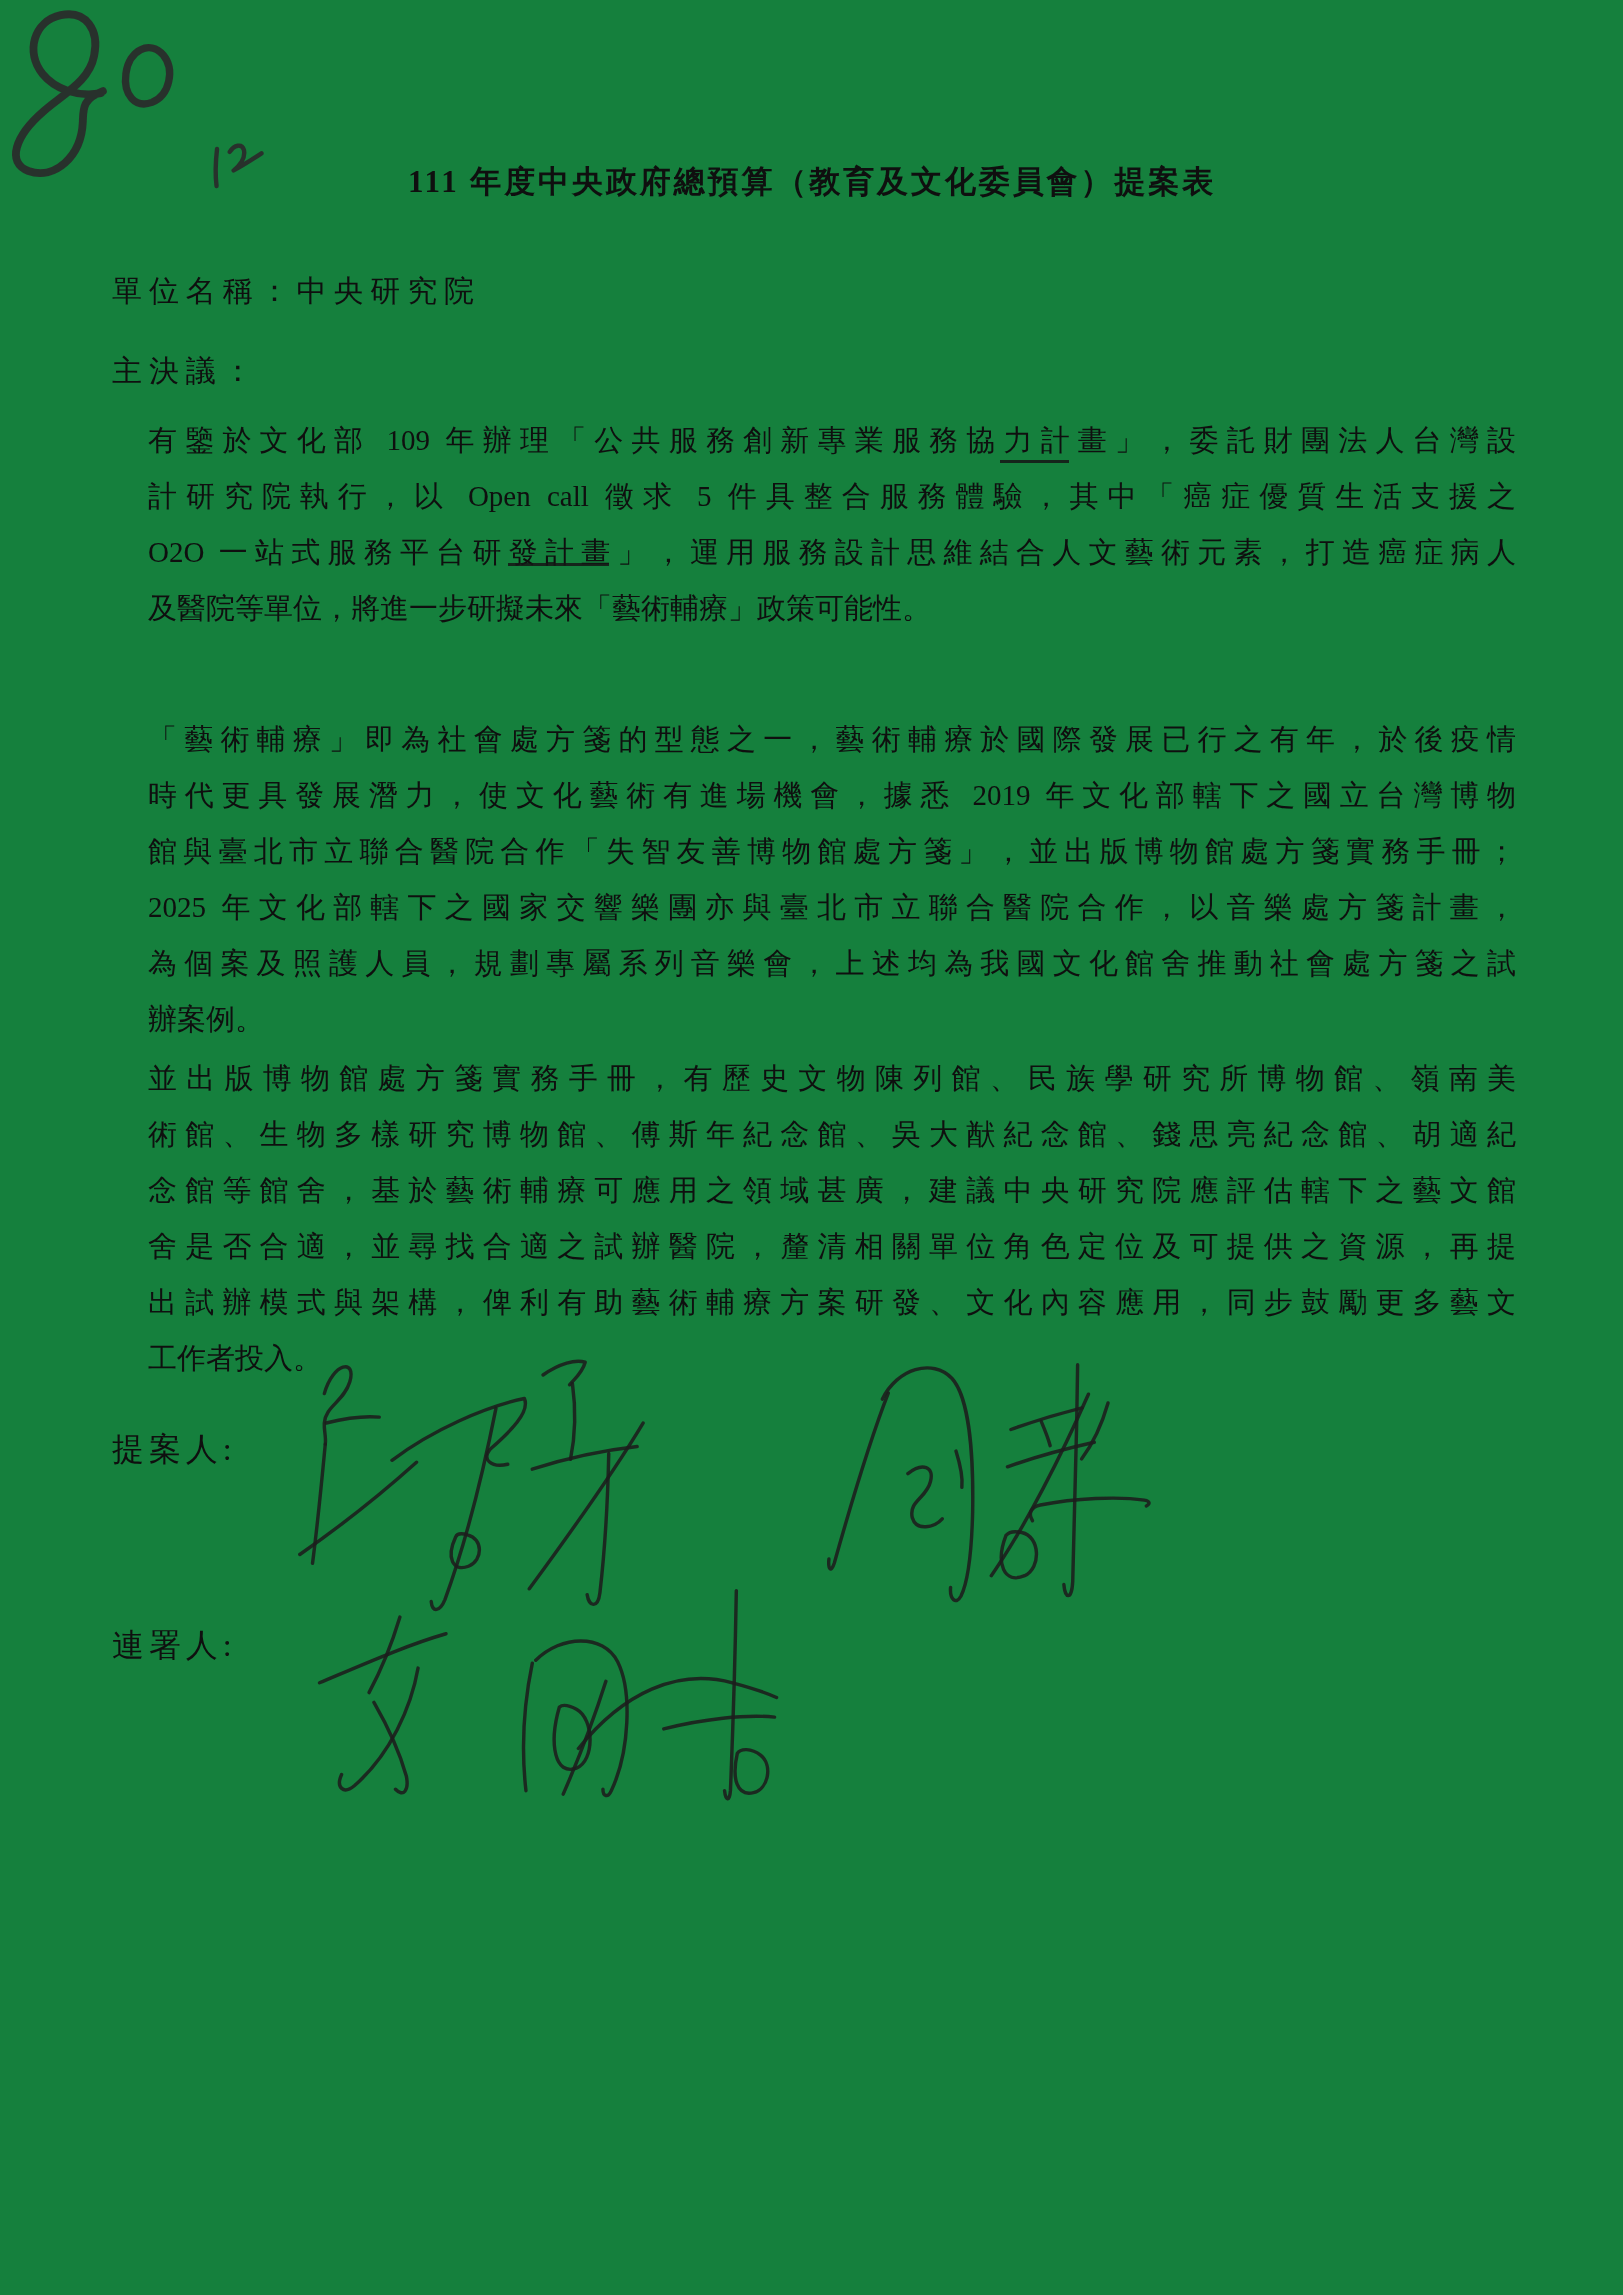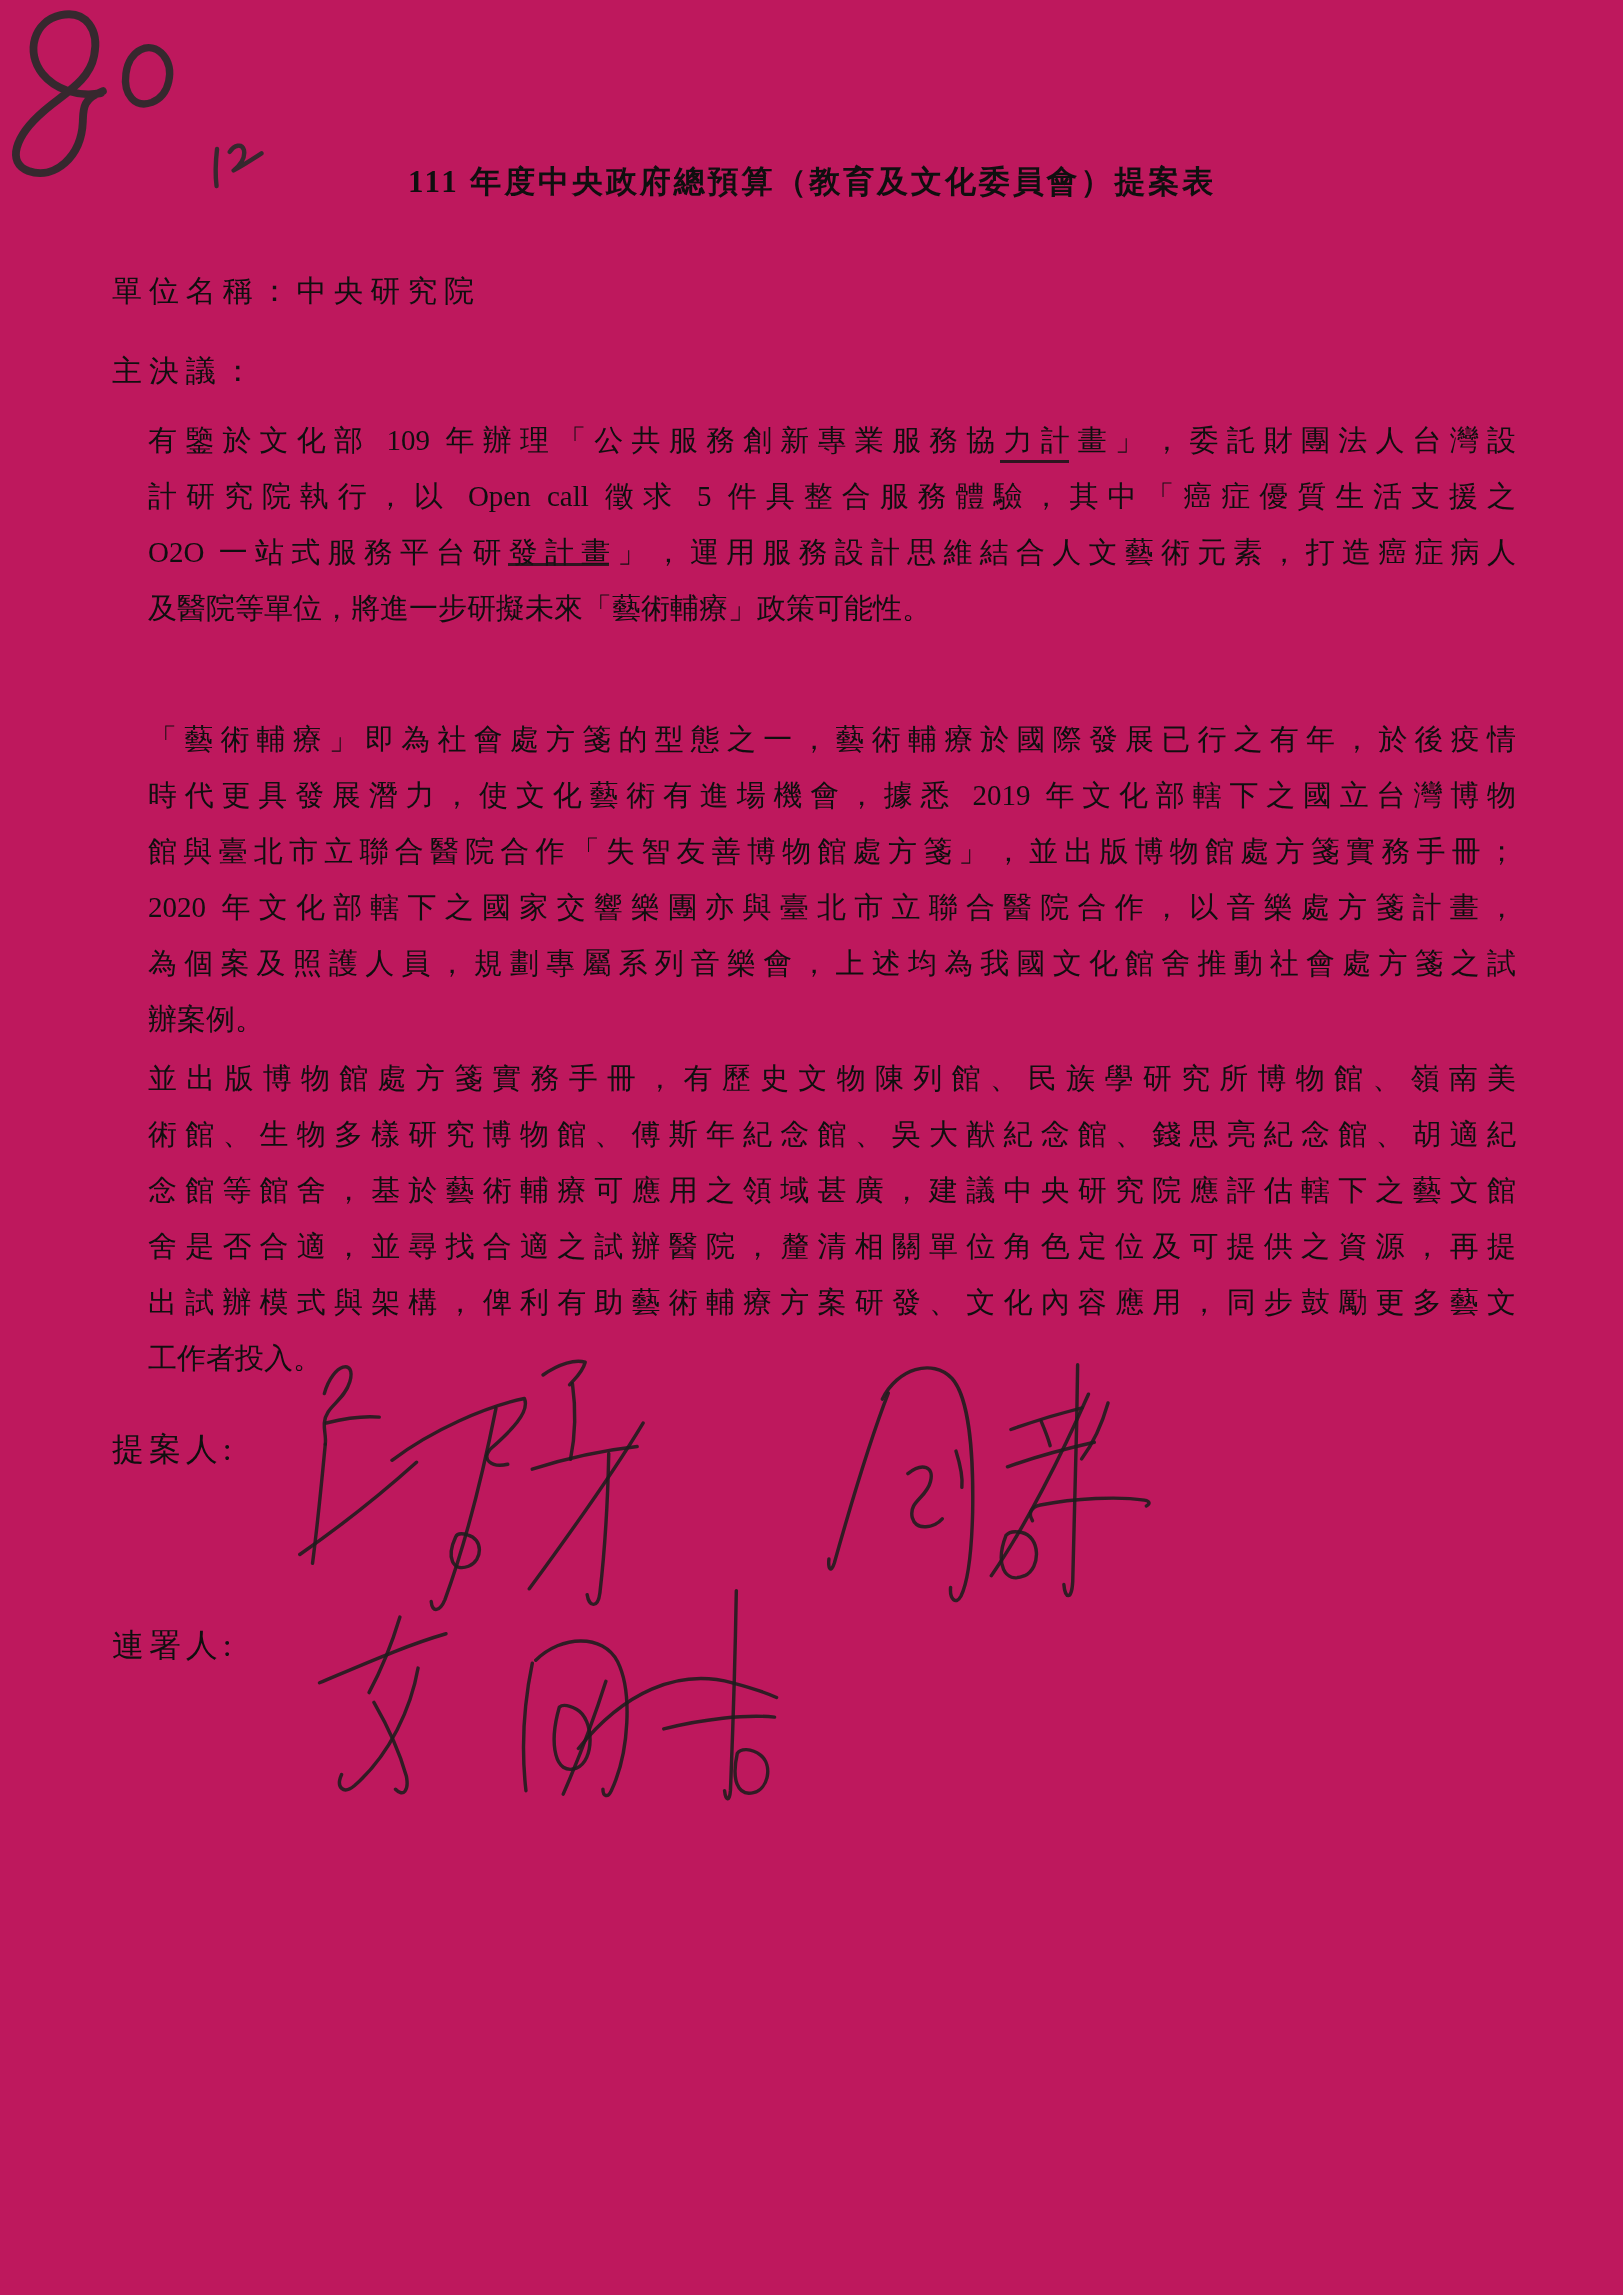--- a/index.html
+++ b/index.html
@@ -1,21 +1,21 @@
 <!DOCTYPE html>
 <html lang="zh-Hant" style="font-size:7.8px"><head>
 <meta charset="utf-8">
 <style>
   html,body{margin:0;padding:0;}
   body{
     width:1624px;height:2295px;background:#ffffff;position:relative;
     font-family:"Liberation Serif","DejaVu Serif",serif;color:#0f0f0f;
     -webkit-font-smoothing:antialiased;
   }
-  .page{position:absolute;inset:0;background:#be185d;overflow:hidden;}
+  .page{position:absolute;inset:0;background:#15803d;overflow:hidden;}
 
   .title{
     position:absolute;top:165px;left:0;width:1624px;margin:0;
     text-align:center;font-size:31px;line-height:34px;font-weight:700;
     letter-spacing:2.9px;white-space:nowrap;
   }
   .meta-line{
     position:absolute;left:112px;font-size:30px;line-height:32px;
     letter-spacing:6.9px;white-space:nowrap;
   }
@@ -76,21 +76,21 @@
     <div class="line">有鑒於文化部 109 年辦理「公共服務創新專業服務協力計畫」，委託財團法人台灣設</div>
     <div class="line">計研究院執行，以 Open call 徵求 5 件具整合服務體驗，其中「癌症優質生活支援之</div>
     <div class="line">O2O 一站式服務平台研發計畫」，運用服務設計思維結合人文藝術元素，打造癌症病人</div>
     <div class="line last">及醫院等單位，將進一步研擬未來「藝術輔療」政策可能性。</div>
   </div>
 
   <div class="para" id="para-2">
     <div class="line">「藝術輔療」即為社會處方箋的型態之一，藝術輔療於國際發展已行之有年，於後疫情</div>
     <div class="line">時代更具發展潛力，使文化藝術有進場機會，據悉 2019 年文化部轄下之國立台灣博物</div>
     <div class="line">館與臺北市立聯合醫院合作「失智友善博物館處方箋」，並出版博物館處方箋實務手冊；</div>
-    <div class="line">2020 年文化部轄下之國家交響樂團亦與臺北市立聯合醫院合作，以音樂處方箋計畫，</div>
+    <div class="line">2025 年文化部轄下之國家交響樂團亦與臺北市立聯合醫院合作，以音樂處方箋計畫，</div>
     <div class="line">為個案及照護人員，規劃專屬系列音樂會，上述均為我國文化館舍推動社會處方箋之試</div>
     <div class="line last">辦案例。</div>
   </div>
 
   <div class="para" id="para-3">
     <div class="line">並出版博物館處方箋實務手冊，有歷史文物陳列館、民族學研究所博物館、嶺南美</div>
     <div class="line">術館、生物多樣研究博物館、傅斯年紀念館、吳大猷紀念館、錢思亮紀念館、胡適紀</div>
     <div class="line">念館等館舍，基於藝術輔療可應用之領域甚廣，建議中央研究院應評估轄下之藝文館</div>
     <div class="line">舍是否合適，並尋找合適之試辦醫院，釐清相關單位角色定位及可提供之資源，再提</div>
     <div class="line">出試辦模式與架構，俾利有助藝術輔療方案研發、文化內容應用，同步鼓勵更多藝文</div>

